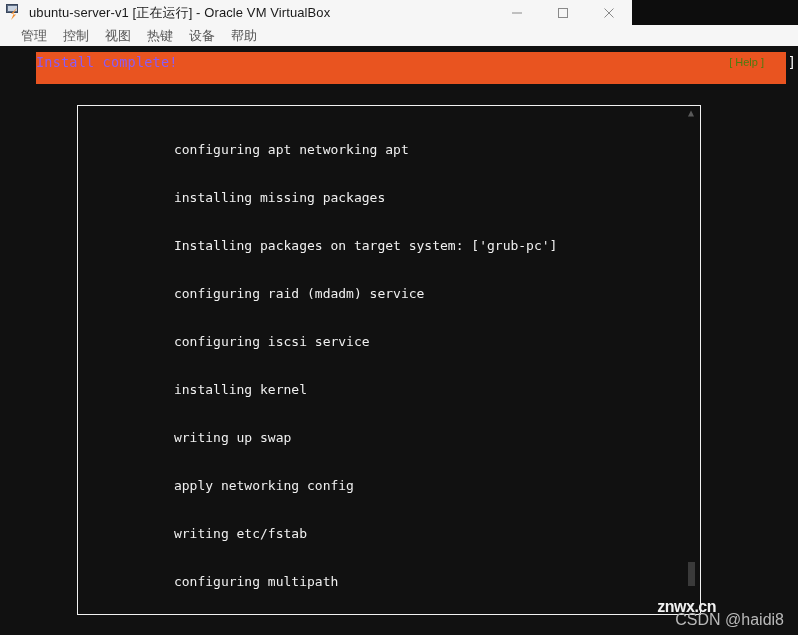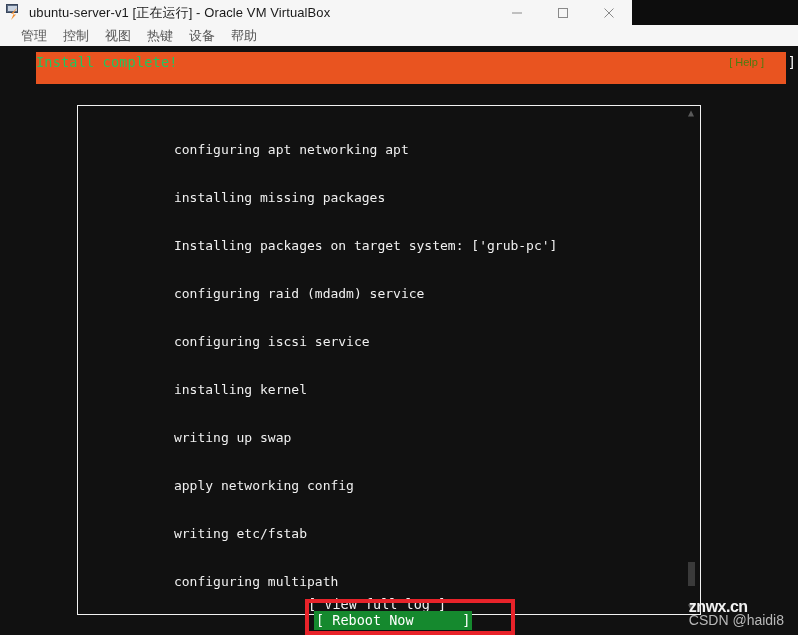--- a/index.html
+++ b/index.html
@@ -101,21 +101,21 @@
   .header-bar {
     position: absolute;
     left: 36px; top: 6px;
     width: 750px; height: 32px;
     background: #e95420;
   }
   .header-title {
     position: absolute;
     left: 36px; top: 0;
     line-height: 32px;
-    color: #22c55e;
+    color: #8b5cf6;
     font-family: "DejaVu Sans Mono", monospace;
     font-size: 13.5px;
     letter-spacing: 0.2px;
     white-space: nowrap;
   }
   .header-help {
     position: absolute;
     right: 34px; top: 0;
     line-height: 32px;
     color: #4d7c0f;
@@ -223,23 +223,24 @@
   .wm-main {
     font-family: "Liberation Sans", sans-serif;
     font-weight: bold;
     font-size: 16px;
     color: #f2f2f2;
     line-height: 20px;
     letter-spacing: -0.5px;
   }
   .wm-sub {
     font-family: "Liberation Sans", sans-serif;
-    font-size: 14px;
+    font-size: 16px;
     color: #b9b9b9;
     line-height: 14px;
+    margin-left: 18px;
     margin-top: -4px;
   }
 </style>
 </head>
 <body>
 
 <div id="app">
 
   <div class="titlebar">
     <div class="vbox-icon">
@@ -316,25 +317,20 @@
         
       </div>
 
       <div class="sb-track">
         <div class="sb-up">▲</div>
         <div class="sb-thumb"></div>
         <div class="sb-down">▼</div>
       </div>
     </div>
 
-    <div class="footer">
-      <div class="btn-viewlog">[ View full log ]</div>
-      <div class="btn-reboot">[ Reboot Now      ]</div>
-      <div class="annot-box"></div>
-    </div>
 
     <div class="watermark">
       <div class="wm-main">znwx.cn</div>
       <div class="wm-sub">CSDN @haidi8</div>
     </div>
 
   </div>
 </div>
 
 </body></html>

